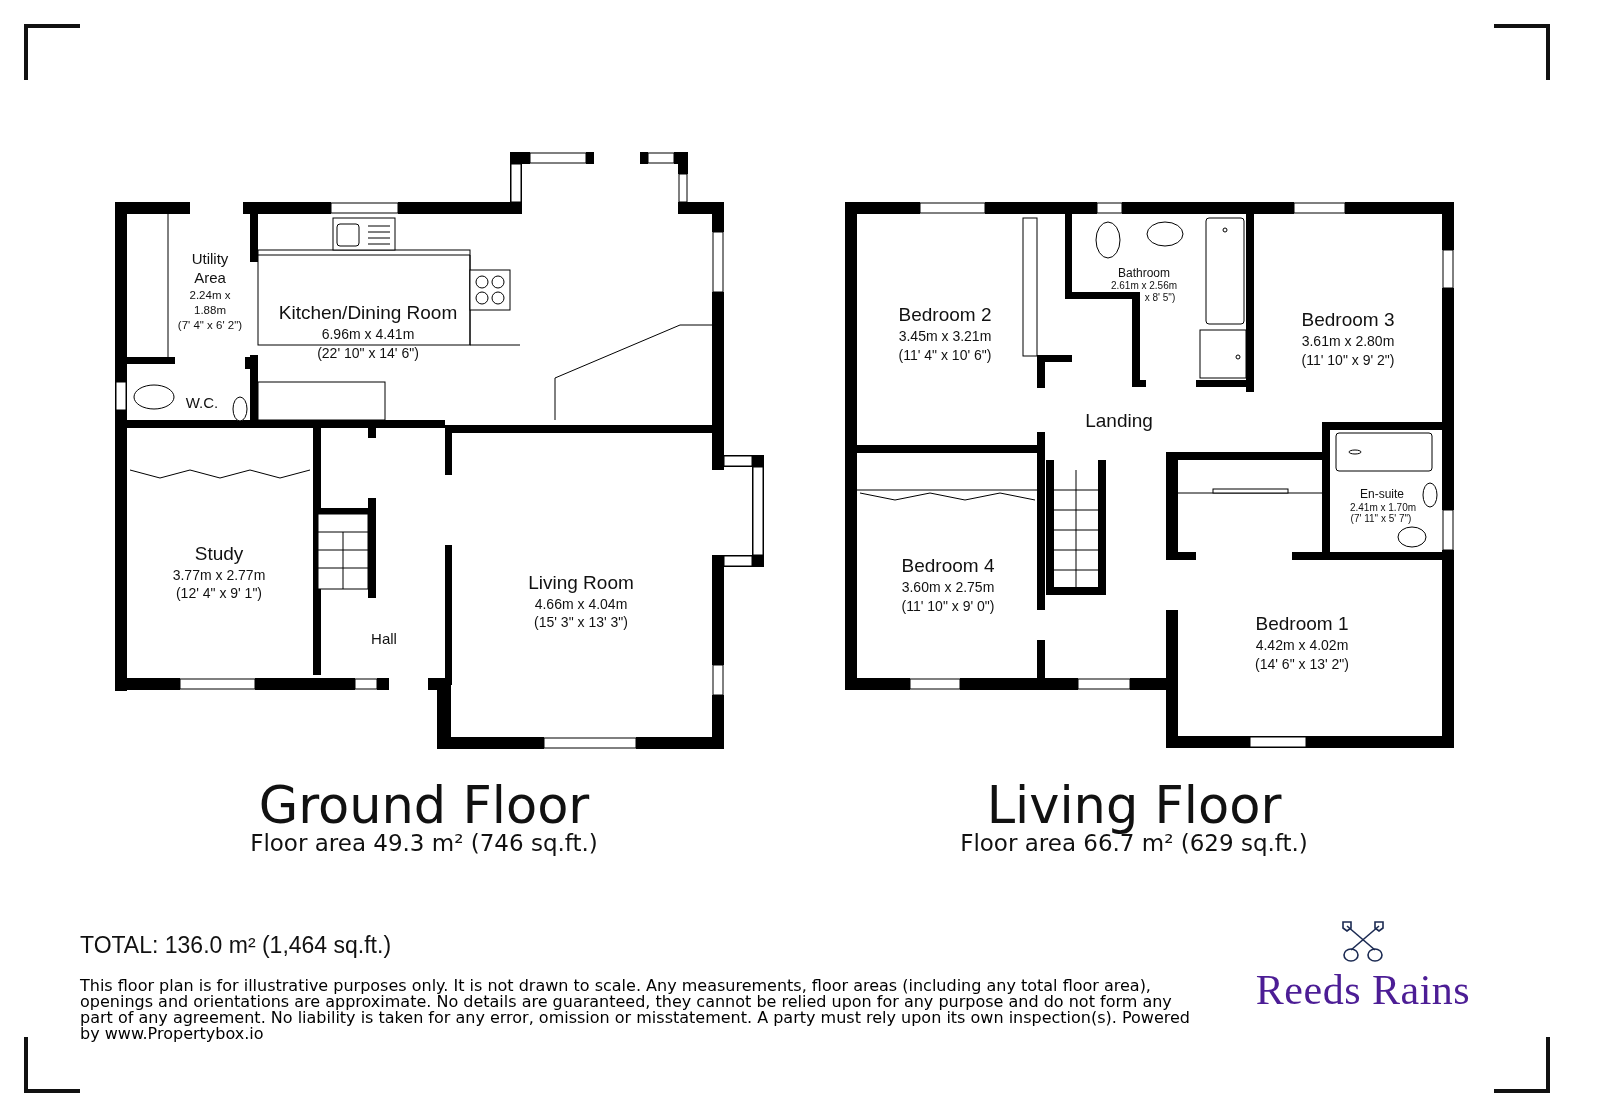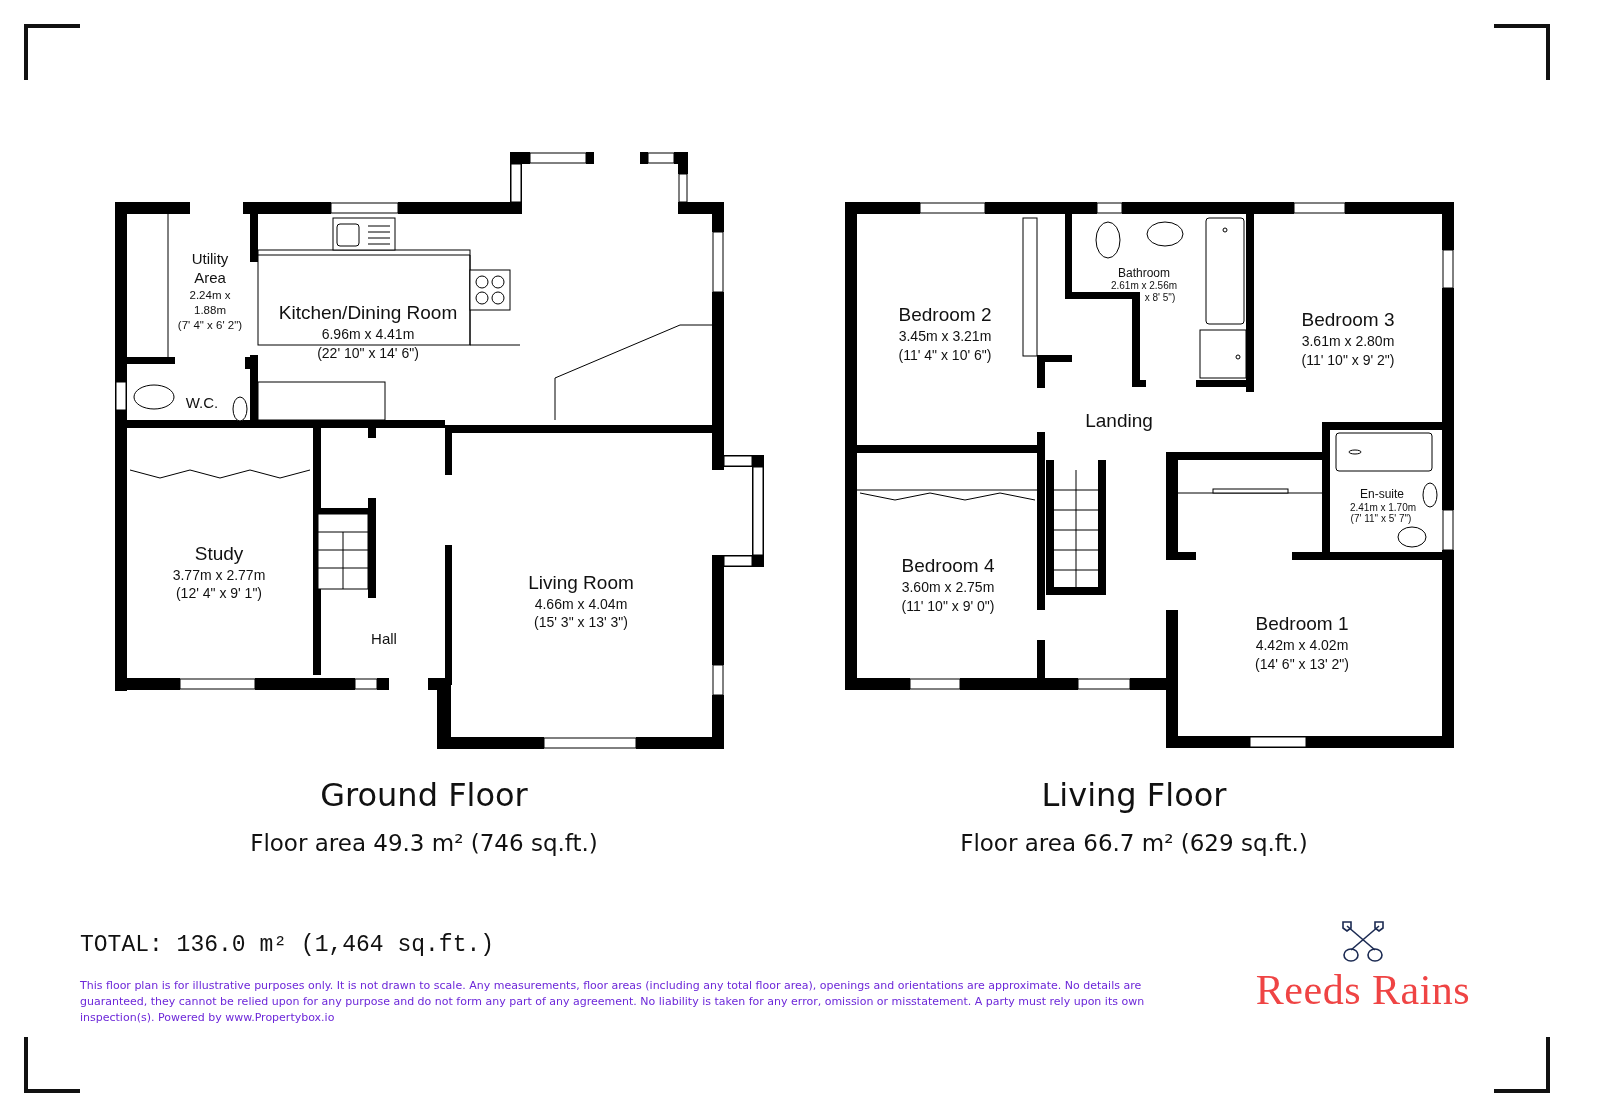--- a/index.html
+++ b/index.html
@@ -9,26 +9,26 @@
   .corner.tr { right: 50px; top: 24px; border-right-width: 4px; border-top-width: 4px; }
   .corner.bl { left: 24px; bottom: 26px; border-left-width: 4px; border-bottom-width: 4px; }
   .corner.br { right: 50px; bottom: 26px; border-right-width: 4px; border-bottom-width: 4px; }
   svg.plan { position: absolute; left: 0; top: 0; }
   .room-name { font-family: "Liberation Sans", sans-serif; font-size: 19px; fill: #111; }
   .room-dim { font-family: "Liberation Sans", sans-serif; font-size: 14px; fill: #111; }
   .room-name-sm { font-family: "Liberation Sans", sans-serif; font-size: 15px; fill: #111; }
   .room-dim-sm { font-family: "Liberation Sans", sans-serif; font-size: 11.5px; fill: #111; }
   .room-name-xs { font-family: "Liberation Sans", sans-serif; font-size: 12px; fill: #111; }
   .room-dim-xs { font-family: "Liberation Sans", sans-serif; font-size: 10px; fill: #111; }
-  .floor-title { position: absolute; font-family: "DejaVu Sans", sans-serif; font-size: 32px; text-align: center; width: 500px; }
+  .floor-title { position: absolute; font-family: "DejaVu Sans", sans-serif; font-size: 51px; text-align: center; width: 500px; }
   .floor-area { position: absolute; font-family: "DejaVu Sans", sans-serif; font-size: 23px; text-align: center; width: 500px; }
-  .total { position: absolute; left: 80px; top: 932px; font-family: Liberation Mono, monospace; font-size: 23px; }
-  .disclaimer { position: absolute; left: 80px; top: 978px; width: 1120px; font-family: "DejaVu Sans", sans-serif; font-size: 11px; line-height: 16px; color: #6d28d9; }
+  .total { position: absolute; left: 80px; top: 932px; font-family: Liberation Sans, sans-serif; font-size: 23px; }
+  .disclaimer { position: absolute; left: 80px; top: 978px; width: 1120px; font-family: "DejaVu Sans", sans-serif; font-size: 16px; line-height: 16px; color: #000000; }
   .logo { position: absolute; left: 1238px; top: 918px; width: 250px; text-align: center; }
-  .logo-text { font-family: "Liberation Serif", serif; font-size: 42px; color: #ef4444; letter-spacing: 0.5px; line-height: 44px; }
+  .logo-text { font-family: "Liberation Serif", serif; font-size: 42px; color: #4c1d95; letter-spacing: 0.5px; line-height: 44px; }
 </style>
 </head>
 <body>
 
 <div class="corner tl"></div>
 <div class="corner tr"></div>
 <div class="corner bl"></div>
 <div class="corner br"></div>
 
 <svg class="plan" width="1600" height="1119" viewBox="0 0 1600 1119" xmlns="http://www.w3.org/2000/svg">

